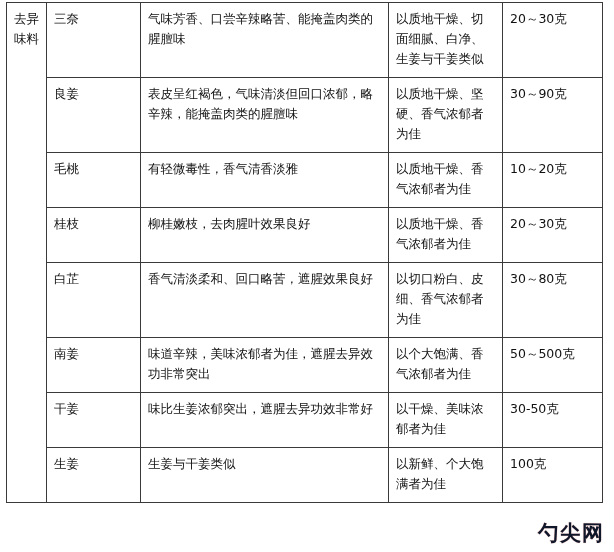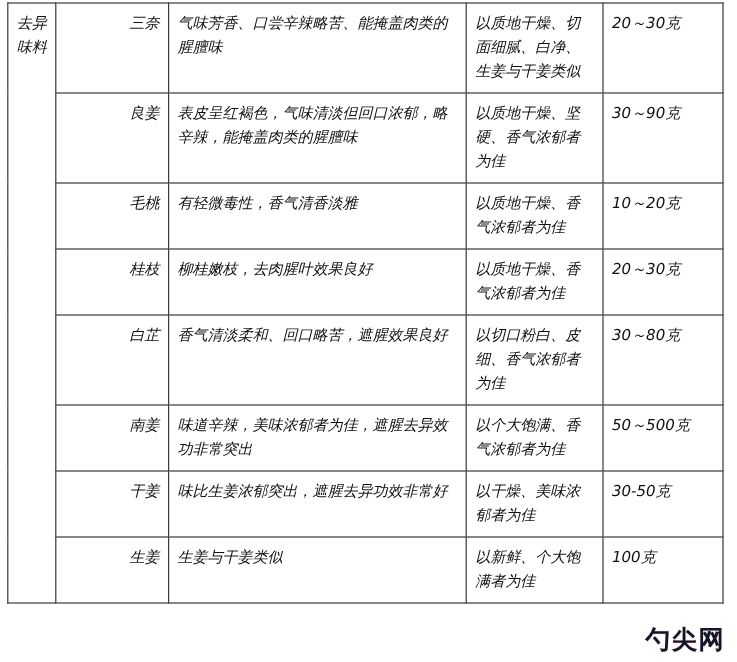--- a/index.html
+++ b/index.html
@@ -13,21 +13,20 @@
     font-family: "DejaVu Sans", "Liberation Sans", sans-serif;
     color: #111111;
     overflow: hidden;
     position: relative;
   }
   .sheet {
     position: absolute;
     left: 6px;
     top: 2px;
     width: 596px;
-    font-style: italic;
   }
   table.spice-table {
     border-collapse: collapse;
     table-layout: fixed;
     width: 596px;
     font-size: 12.5px;
     line-height: 1.6;
   }
   table.spice-table td {
     border: 1px solid #3a3a3a;
@@ -41,21 +40,21 @@
   col.c-desc { width: 248px; }
   col.c-quality { width: 114px; }
   col.c-amount { width: 100px; }
 
   td.cat-cell {
     text-align: left;
     padding: 6px 6px 8px 6px;
     letter-spacing: 0px;
   }
   td.name-cell {
-    text-align: right;
+    text-align: left;
     padding-left: 18px;
   }
   td.desc-cell {
     padding-left: 9px;
   }
   td.quality-cell {
     padding-left: 9px;
   }
   td.amount-cell {
     padding-left: 9px;

